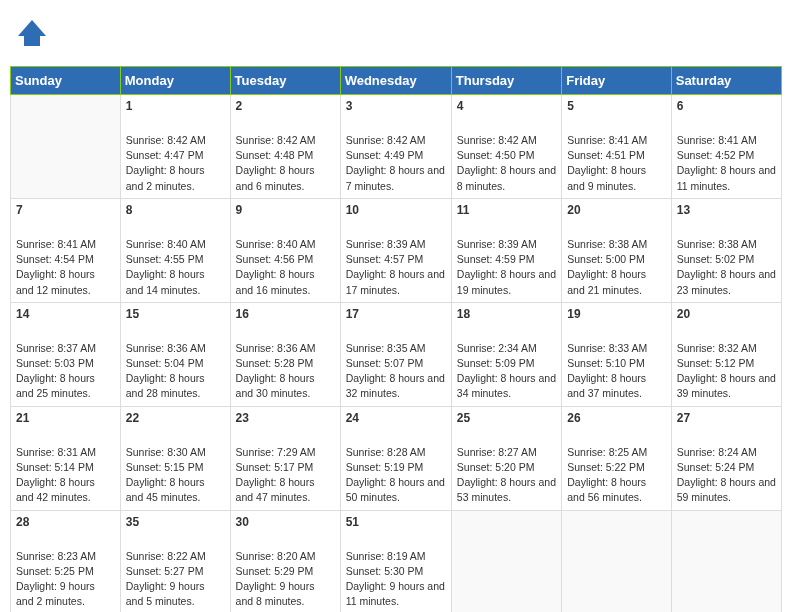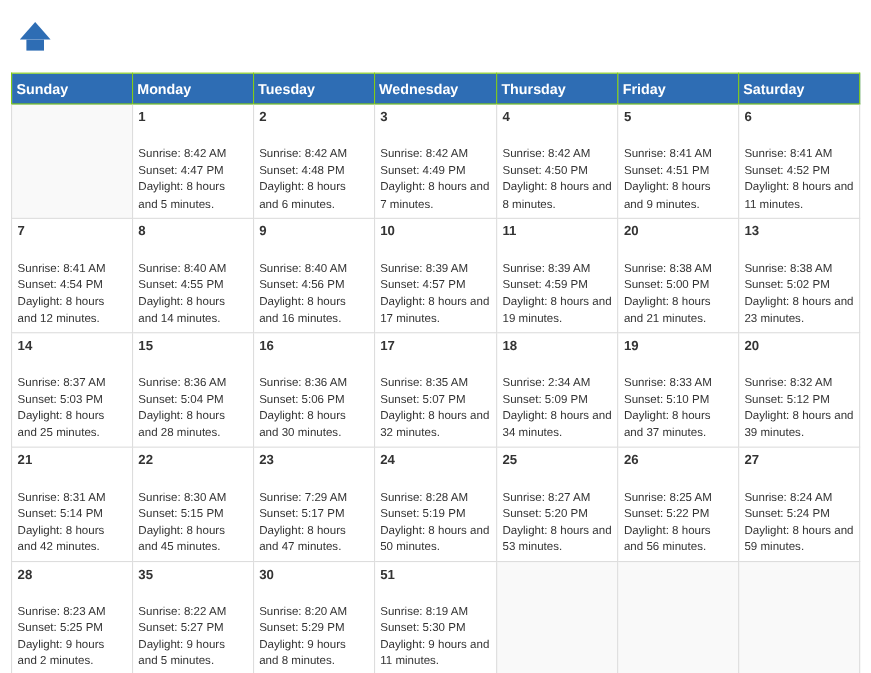--- a/index.html
+++ b/index.html
@@ -119,21 +119,21 @@
       </tr>
   </thead>
   <tbody id="calendar-body">
       <tr>
         <td class="empty"></td>
         <td>
           <span class="day-number">1</span>
           <div class="day-info">
             <span>Sunrise: 8:42 AM</span><br>
             <span>Sunset: 4:47 PM</span><br>
-            <span>Daylight: 8 hours and 5 minutes.</span>
+            <span>Daylight: 8 hours and 2 minutes.</span>
           </div>
         </td>
         <td>
           <span class="day-number">2</span>
           <div class="day-info">
             <span>Sunrise: 8:42 AM</span><br>
             <span>Sunset: 4:48 PM</span><br>
             <span>Daylight: 8 hours and 6 minutes.</span>
           </div>
         </td>
@@ -242,21 +242,21 @@
           <div class="day-info">
             <span>Sunrise: 8:36 AM</span><br>
             <span>Sunset: 5:04 PM</span><br>
             <span>Daylight: 8 hours and 28 minutes.</span>
           </div>
         </td>
         <td>
           <span class="day-number">16</span>
           <div class="day-info">
             <span>Sunrise: 8:36 AM</span><br>
-            <span>Sunset: 5:06 PM</span><br>
+            <span>Sunset: 5:28 PM</span><br>
             <span>Daylight: 8 hours and 30 minutes.</span>
           </div>
         </td>
         <td>
           <span class="day-number">17</span>
           <div class="day-info">
             <span>Sunrise: 8:35 AM</span><br>
             <span>Sunset: 5:07 PM</span><br>
             <span>Daylight: 8 hours and 32 minutes.</span>
           </div>

